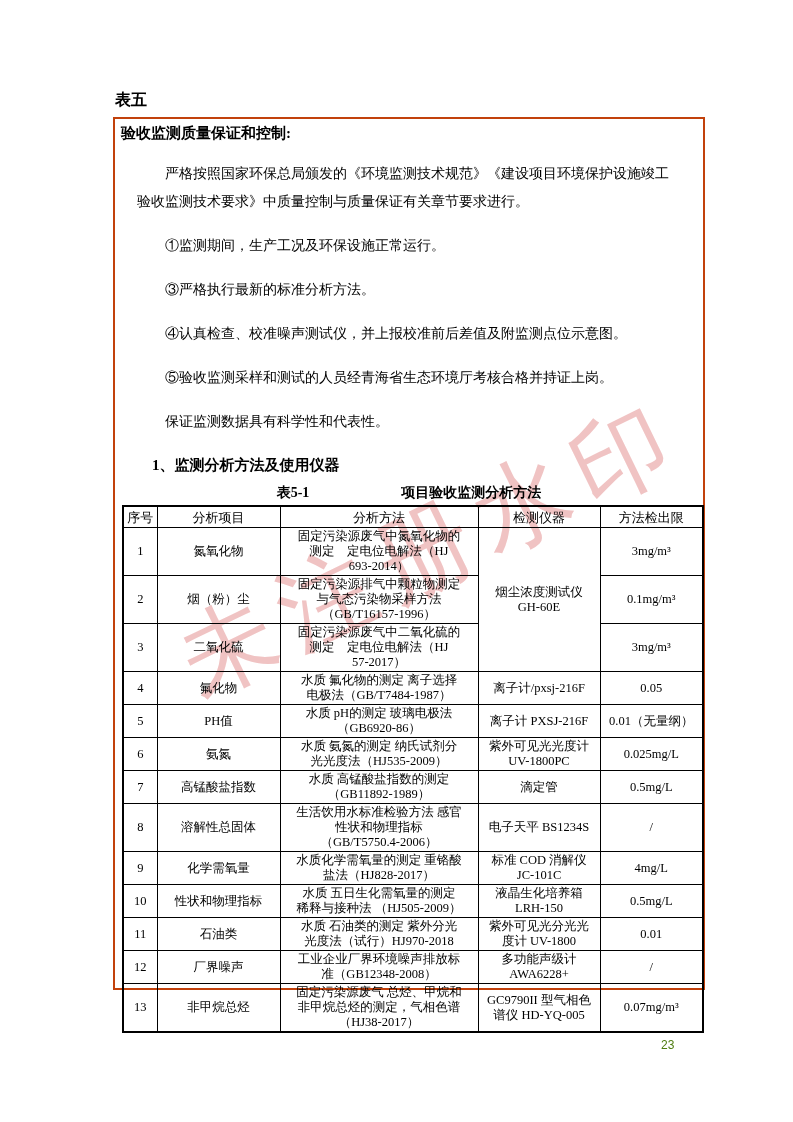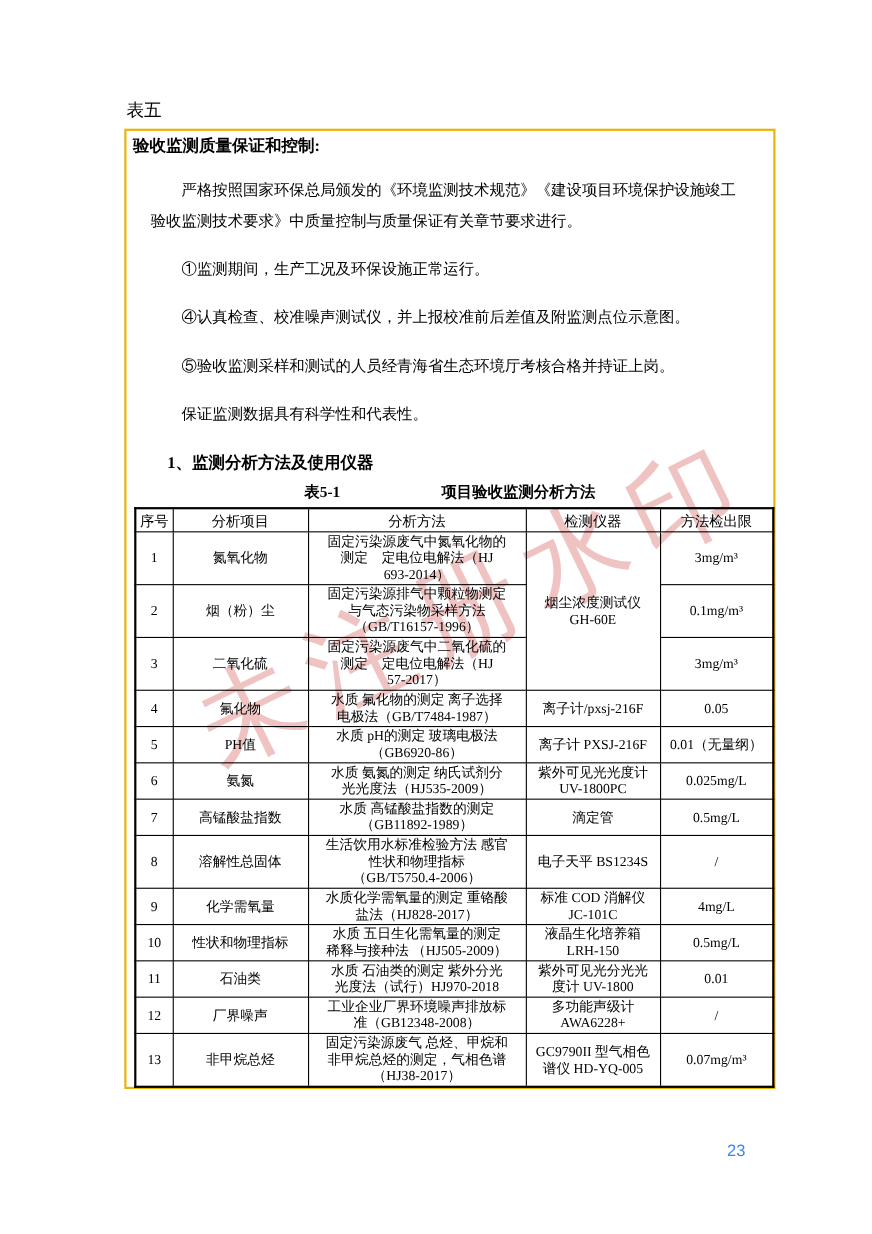--- a/index.html
+++ b/index.html
@@ -9,25 +9,25 @@
   }
   .watermark {
     position:absolute; left:158px; top:612px; z-index:0;
     font-size:95px; letter-spacing:14px; white-space:nowrap;
     transform:rotate(-26deg); transform-origin:0 0;
     font-family:"Liberation Serif","DejaVu Serif",serif;
     pointer-events:none; user-select:none;
   }
   .doc-label {
     position:absolute; left:115px; top:90px; z-index:1;
-    font-size:16px; font-weight:normal;
+    font-size:16px; font-weight:bold;
   }
   .main-box {
     position:absolute; left:113px; top:117px; width:592px; height:873px;
-    border:2px solid #eab308; box-sizing:border-box; padding:3px 6px 0 6px; z-index:1;
+    border:2px solid #c2410c; box-sizing:border-box; padding:3px 6px 0 6px; z-index:1;
   }
   .qa-heading { font-size:15px; font-weight:bold; line-height:22px; margin:0 0 5px 0; }
   .para { font-size:14px; line-height:28px; margin:16px; text-indent:2em; }
   .section-heading { font-size:15px; font-weight:bold; line-height:27px; margin:4px; text-indent:1.8em; }
   .table-caption {
     display:flex; justify-content:center; gap:92px;
     font-size:14px; font-weight:bold; line-height:20px; margin:2px 0 2px 0;
   }
   table.analysis {
     border-collapse:collapse; table-layout:fixed; width:580px; margin-left:1px;
@@ -37,38 +37,39 @@
     border:1px solid #000; text-align:center; vertical-align:middle;
     font-size:12.5px; line-height:15px; padding:1px 2px;
     white-space:pre-line; overflow:hidden; font-weight:normal;
   }
   table.analysis th { font-size:13px; font-weight:normal; height:18px; white-space:nowrap; }
   .col-no    { width:34px; }
   .col-item  { width:123px; }
   .col-method{ width:198px; }
   .col-instr { width:122px; }
   .col-limit { width:103px; }
-  .page-number { position:absolute; left:661px; top:1038px; font-size:15px; color:#3b82f6; z-index:1;
+  .page-number { position:absolute; left:661px; top:1038px; font-size:12px; color:#4d7c0f; z-index:1;
     font-family:"Liberation Sans","DejaVu Sans",sans-serif; }
 </style>
 </head>
 <body>
 
 <div class="page">
 
   <div class="watermark" style="color: rgb(240, 195, 195);">未注册水印</div>
 
   <div class="doc-label">表五</div>
 
   <div class="main-box">
     <p class="qa-heading">验收监测质量保证和控制:</p>
     <p class="para">严格按照国家环保总局颁发的《环境监测技术规范》《建设项目环境保护设施竣工验收监测技术要求》中质量控制与质量保证有关章节要求进行。</p>
 
     <div>
         <p class="para">①监测期间，生产工况及环保设施正常运行。</p>
+        <p class="para">③严格执行最新的标准分析方法。</p>
         <p class="para">④认真检查、校准噪声测试仪，并上报校准前后差值及附监测点位示意图。</p>
         <p class="para">⑤验收监测采样和测试的人员经青海省生态环境厅考核合格并持证上岗。</p>
         <p class="para">保证监测数据具有科学性和代表性。</p>
       </div>
 
     <p class="section-heading">1、监测分析方法及使用仪器</p>
 
     <div class="table-caption">
       <span>表5-1</span>
       <span>项目验收监测分析方法</span>

